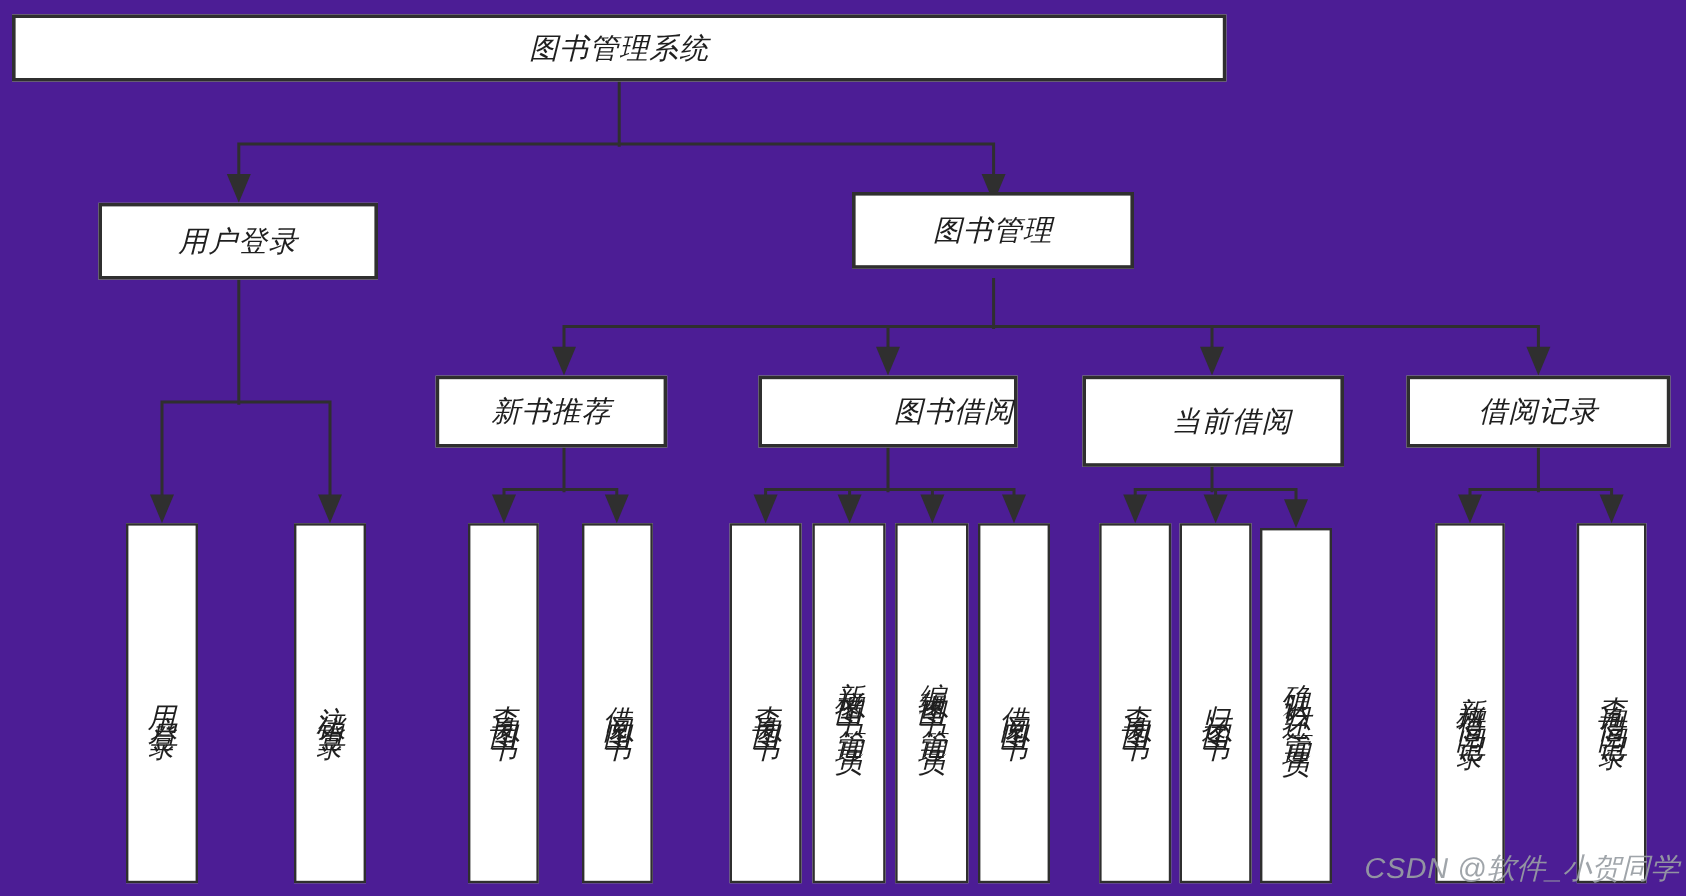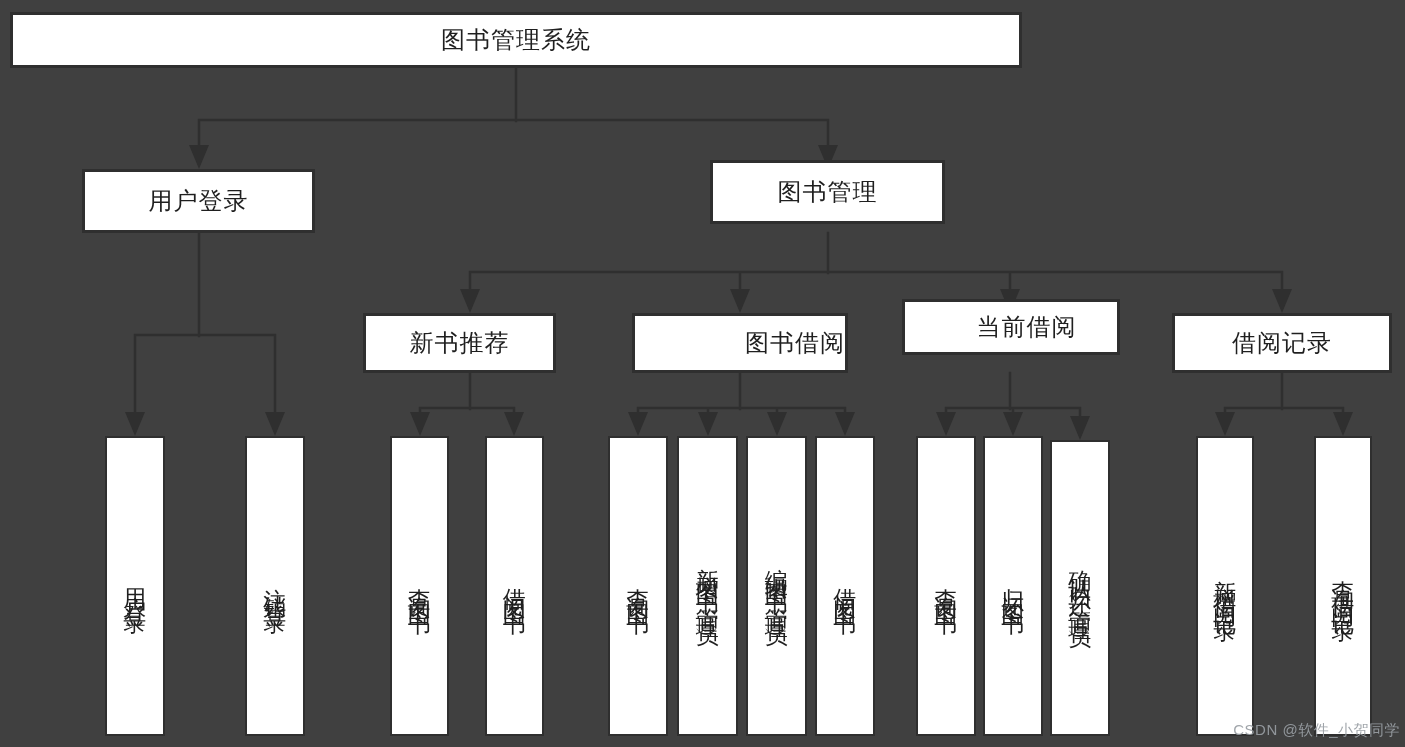--- a/index.html
+++ b/index.html
@@ -5,22 +5,23 @@
   html, body {
     margin: 0;
     padding: 0;
     background: #ffffff;
     font-family: "Liberation Sans", "DejaVu Sans", sans-serif;
   }
   #stage {
     position: relative;
     width: 1405px;
     height: 747px;
-    background: #404040;
+    background: #4c1d95;
     overflow: hidden;
+    font-style: italic;
   }
   #connector-layer {
     position: absolute;
     left: 0;
     top: 0;
     width: 1405px;
     height: 747px;
     pointer-events: none;
   }
   .node {
@@ -45,21 +46,21 @@
     text-orientation: mixed;
     font-size: 23px;
     letter-spacing: 8px;
     line-height: 1.15;
     white-space: nowrap;
   }
   .watermark {
     position: absolute;
     right: 5px;
     bottom: 7px;
-    font-size: 15px;
+    font-size: 24px;
     color: rgba(152, 157, 163, 0.92);
     letter-spacing: 0.5px;
     z-index: 5;
     white-space: nowrap;
   }
 </style>
 </head>
 <body>
 
 <div id="stage">
@@ -107,21 +108,21 @@
   <div class="node" style="left:710px; top:160px; width:235px; height:64px;">
     <span>图书管理</span>
   </div>
 
   <div class="node" style="left:363px; top:313px; width:193px; height:60px;">
     <span>新书推荐</span>
   </div>
   <div class="node" style="left:632px; top:313px; width:216px; height:60px;justify-content:flex-end;">
     <span>图书借阅</span>
   </div>
-  <div class="node" style="left:902px; top:299px; width:218px; height:56px;padding-left:31px;">
+  <div class="node" style="left:902px; top:313px; width:218px; height:76px;padding-left:31px;">
     <span>当前借阅</span>
   </div>
   <div class="node" style="left:1172px; top:313px; width:220px; height:60px;">
     <span>借阅记录</span>
   </div>
 
   <div class="node vbox" style="left:105px; top:436px; width:60px; height:300px;">
     <span>用户登录</span>
   </div>
   <div class="node vbox" style="left:245px; top:436px; width:60px; height:300px;">

